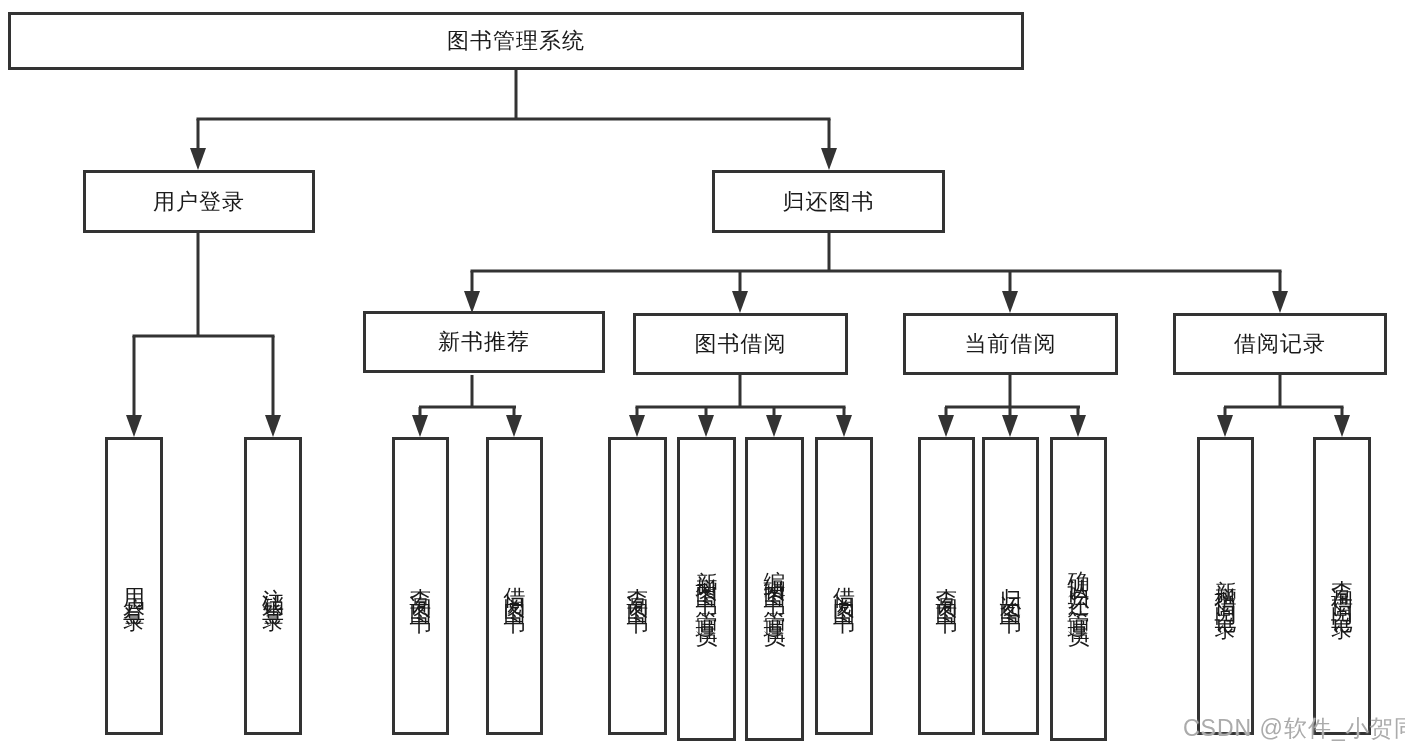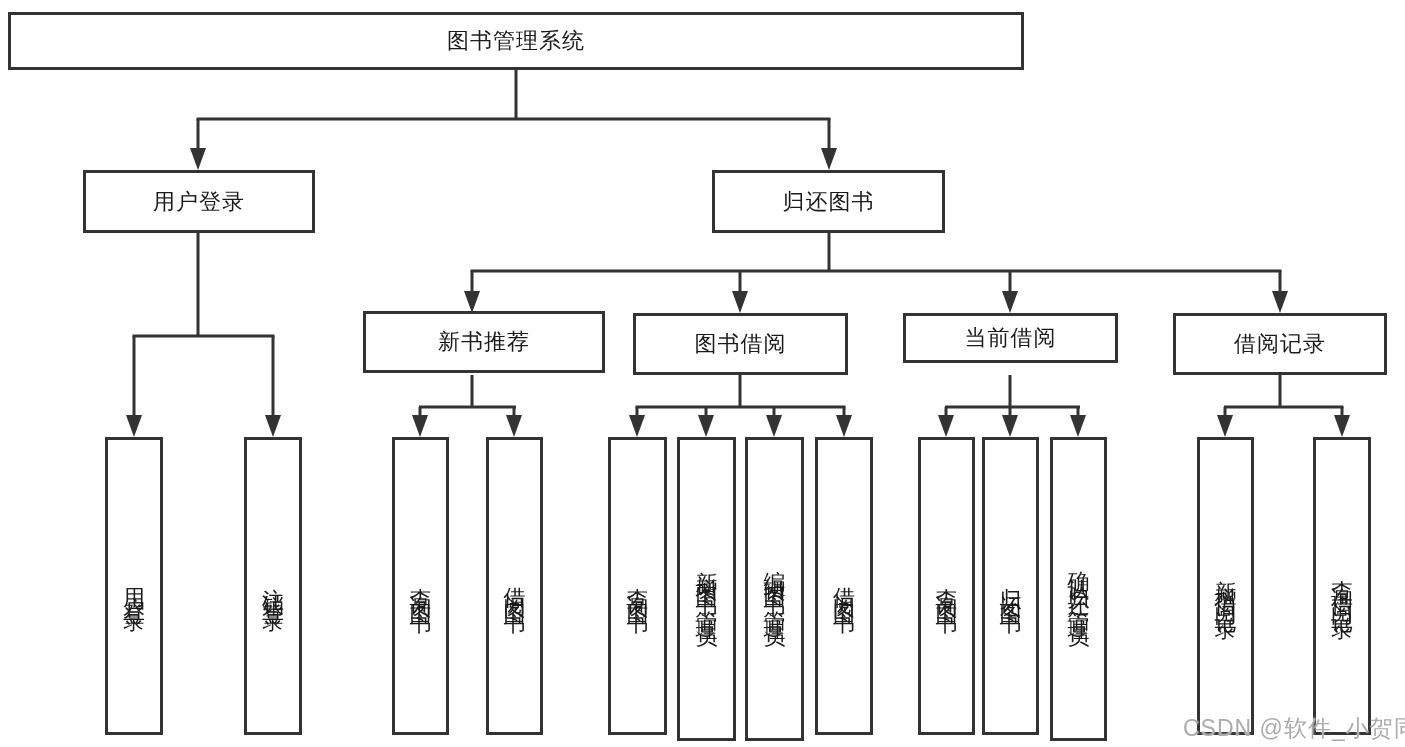--- a/index.html
+++ b/index.html
@@ -132,21 +132,21 @@
   <div class="node node-h" style="left:712px; top:170px; width:233px; height:63px;">
     <span>归还图书</span>
   </div>
 
   <div class="node node-h" style="left:363px; top:311px; width:242px; height:62px;">
     <span>新书推荐</span>
   </div>
   <div class="node node-h" style="left:633px; top:313px; width:215px; height:62px;">
     <span>图书借阅</span>
   </div>
-  <div class="node node-h" style="left:903px; top:313px; width:215px; height:50px;">
+  <div class="node node-h" style="left:903px; top:313px; width:215px; height:62px;">
     <span>当前借阅</span>
   </div>
   <div class="node node-h" style="left:1173px; top:313px; width:214px; height:62px;">
     <span>借阅记录</span>
   </div>
 
   <div class="node node-v" style="left:105px; top:437px; width:58px; height:298px;">
     <span class="vtext">用户登录</span>
   </div>
   <div class="node node-v" style="left:244px; top:437px; width:58px; height:298px;">

